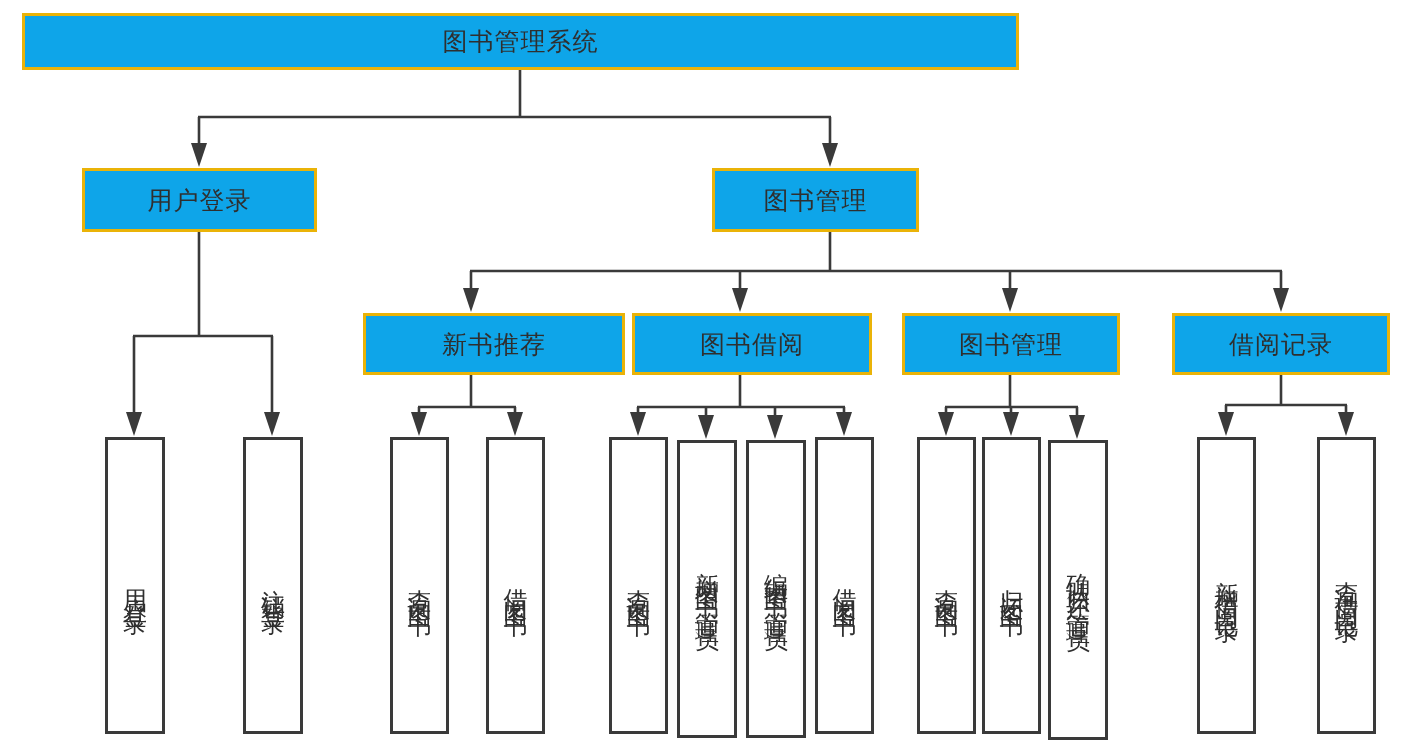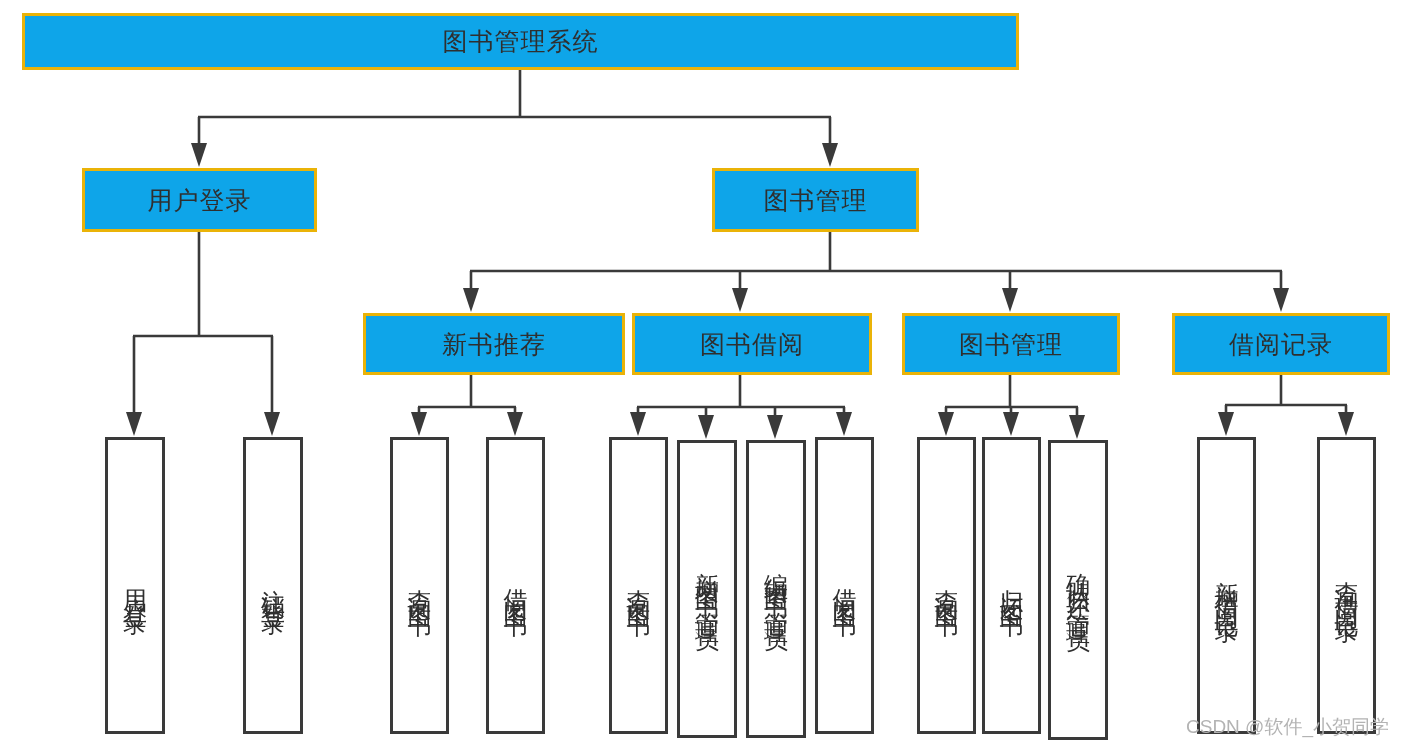--- a/index.html
+++ b/index.html
@@ -177,15 +177,14 @@
     <span class="vtext">确认归还（管理员）</span>
   </div>
 
   <div class="vbox" style="left:1197px; top:437px; width:59px; height:297px;">
     <span class="vtext">新增借阅记录</span>
   </div>
   <div class="vbox" style="left:1317px; top:437px; width:59px; height:297px;">
     <span class="vtext">查询借阅记录</span>
   </div>
 
-  <div class="watermark">CSDN @软件_小贺同学</div>
 
 </div>
 
 </body></html>

